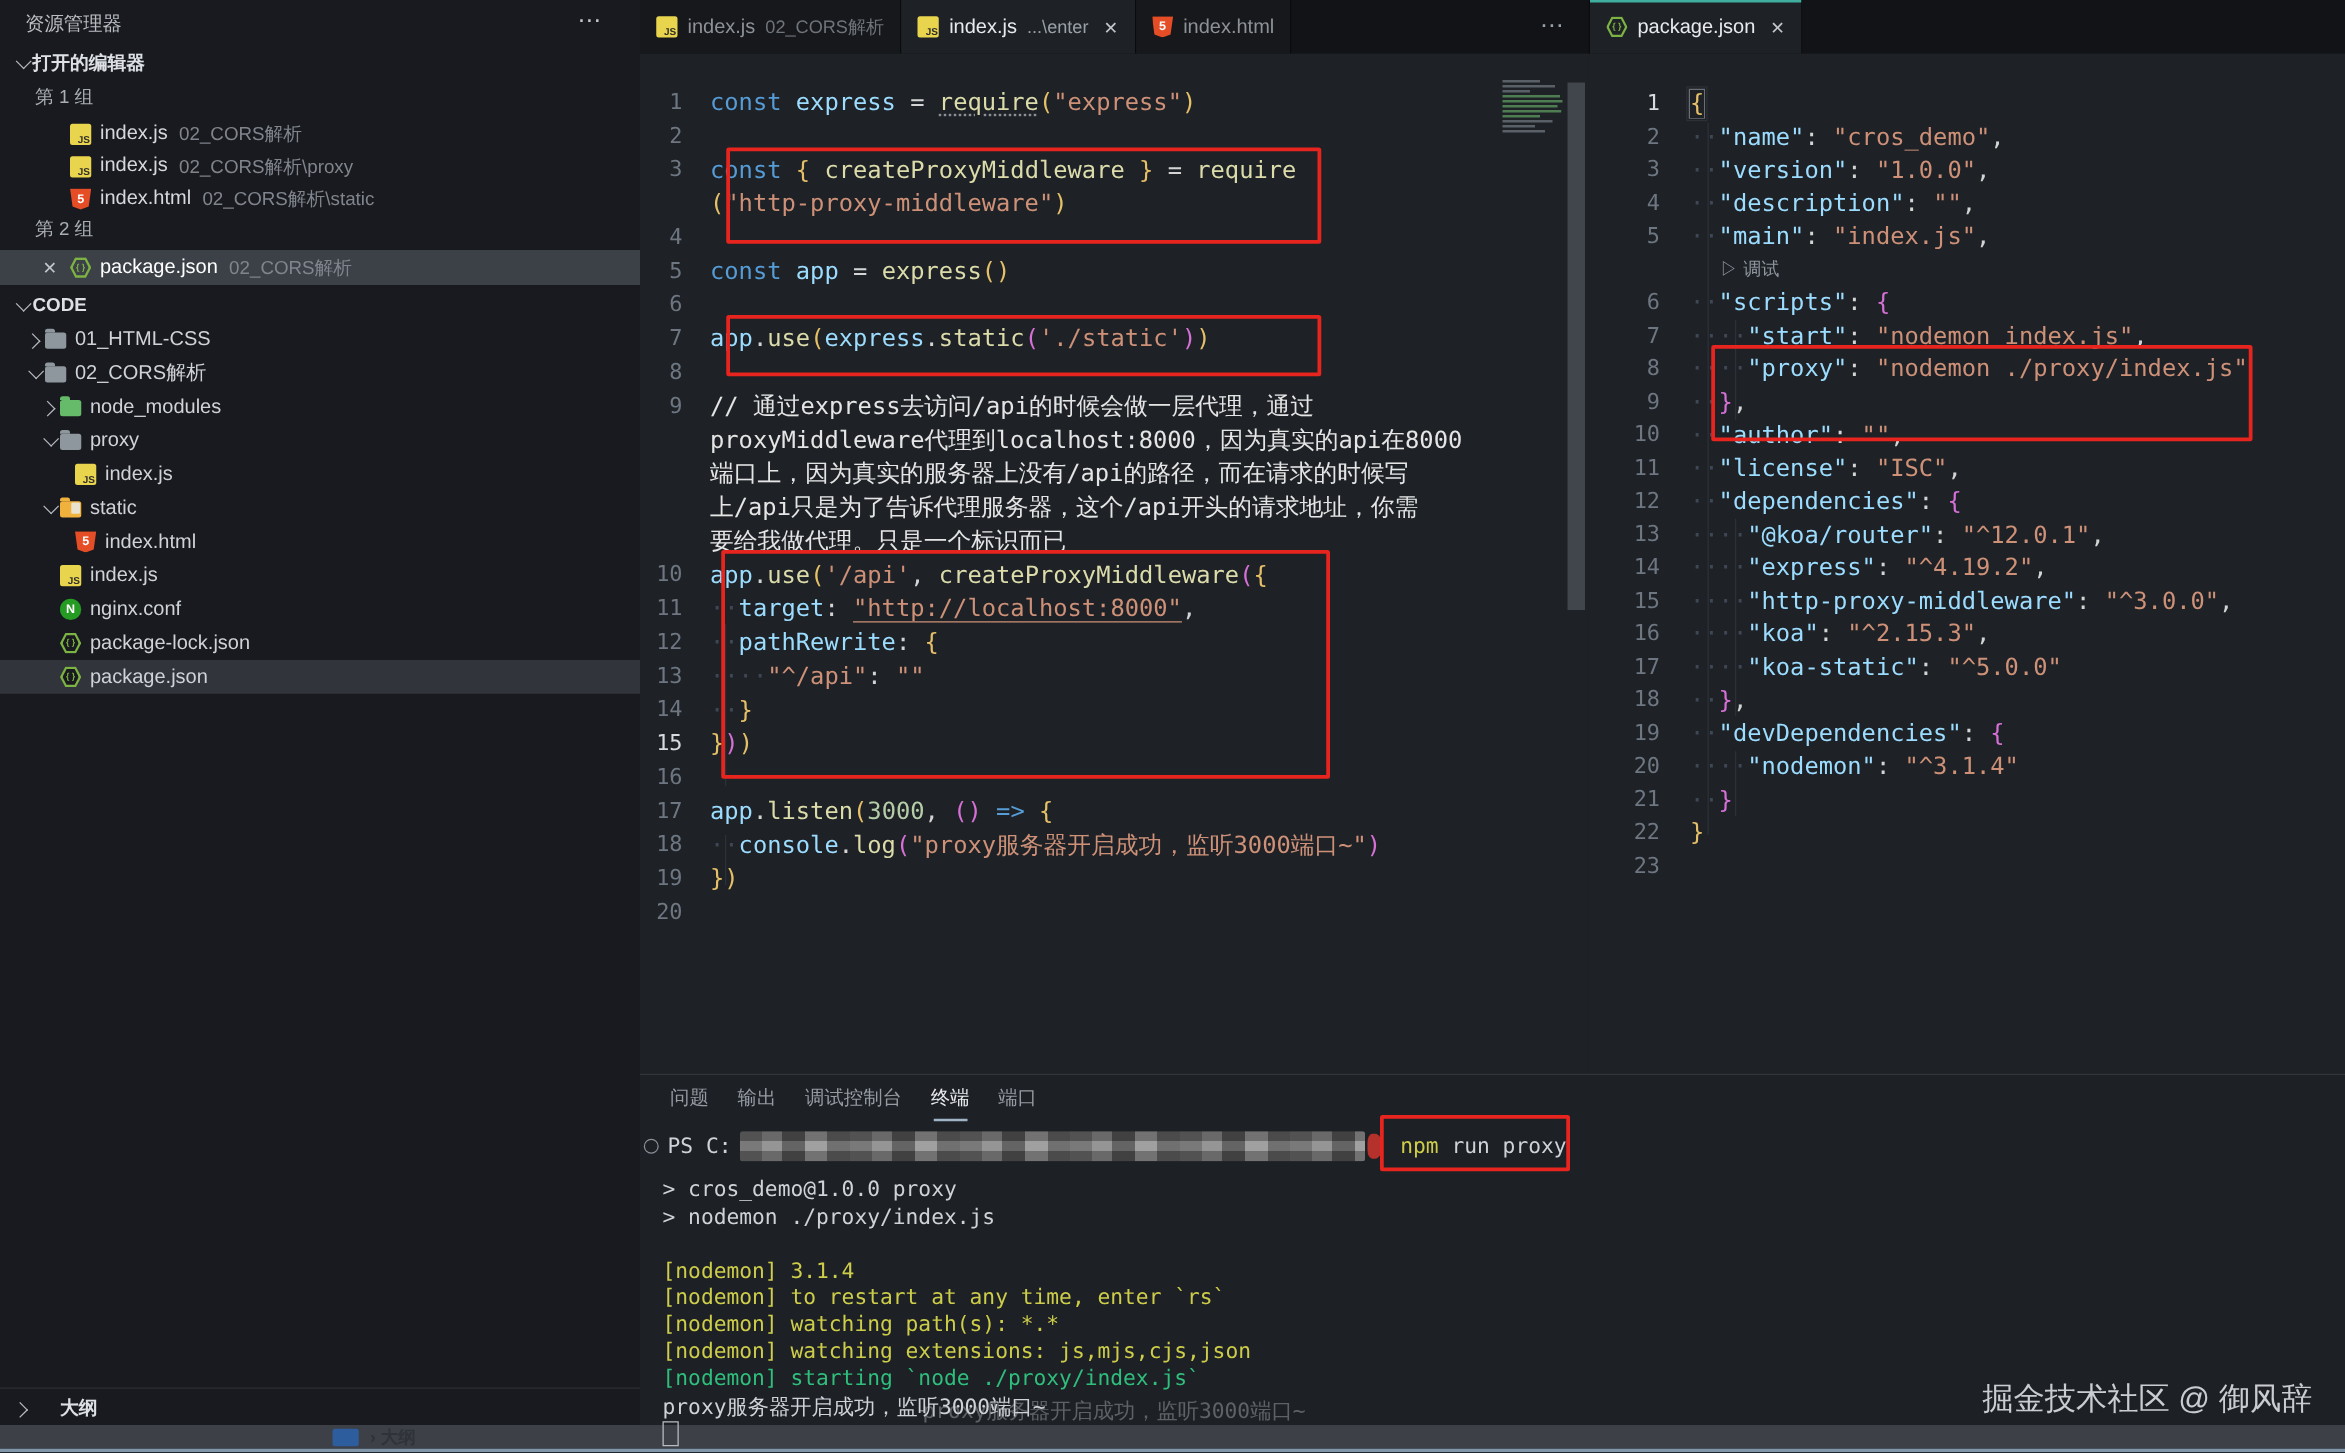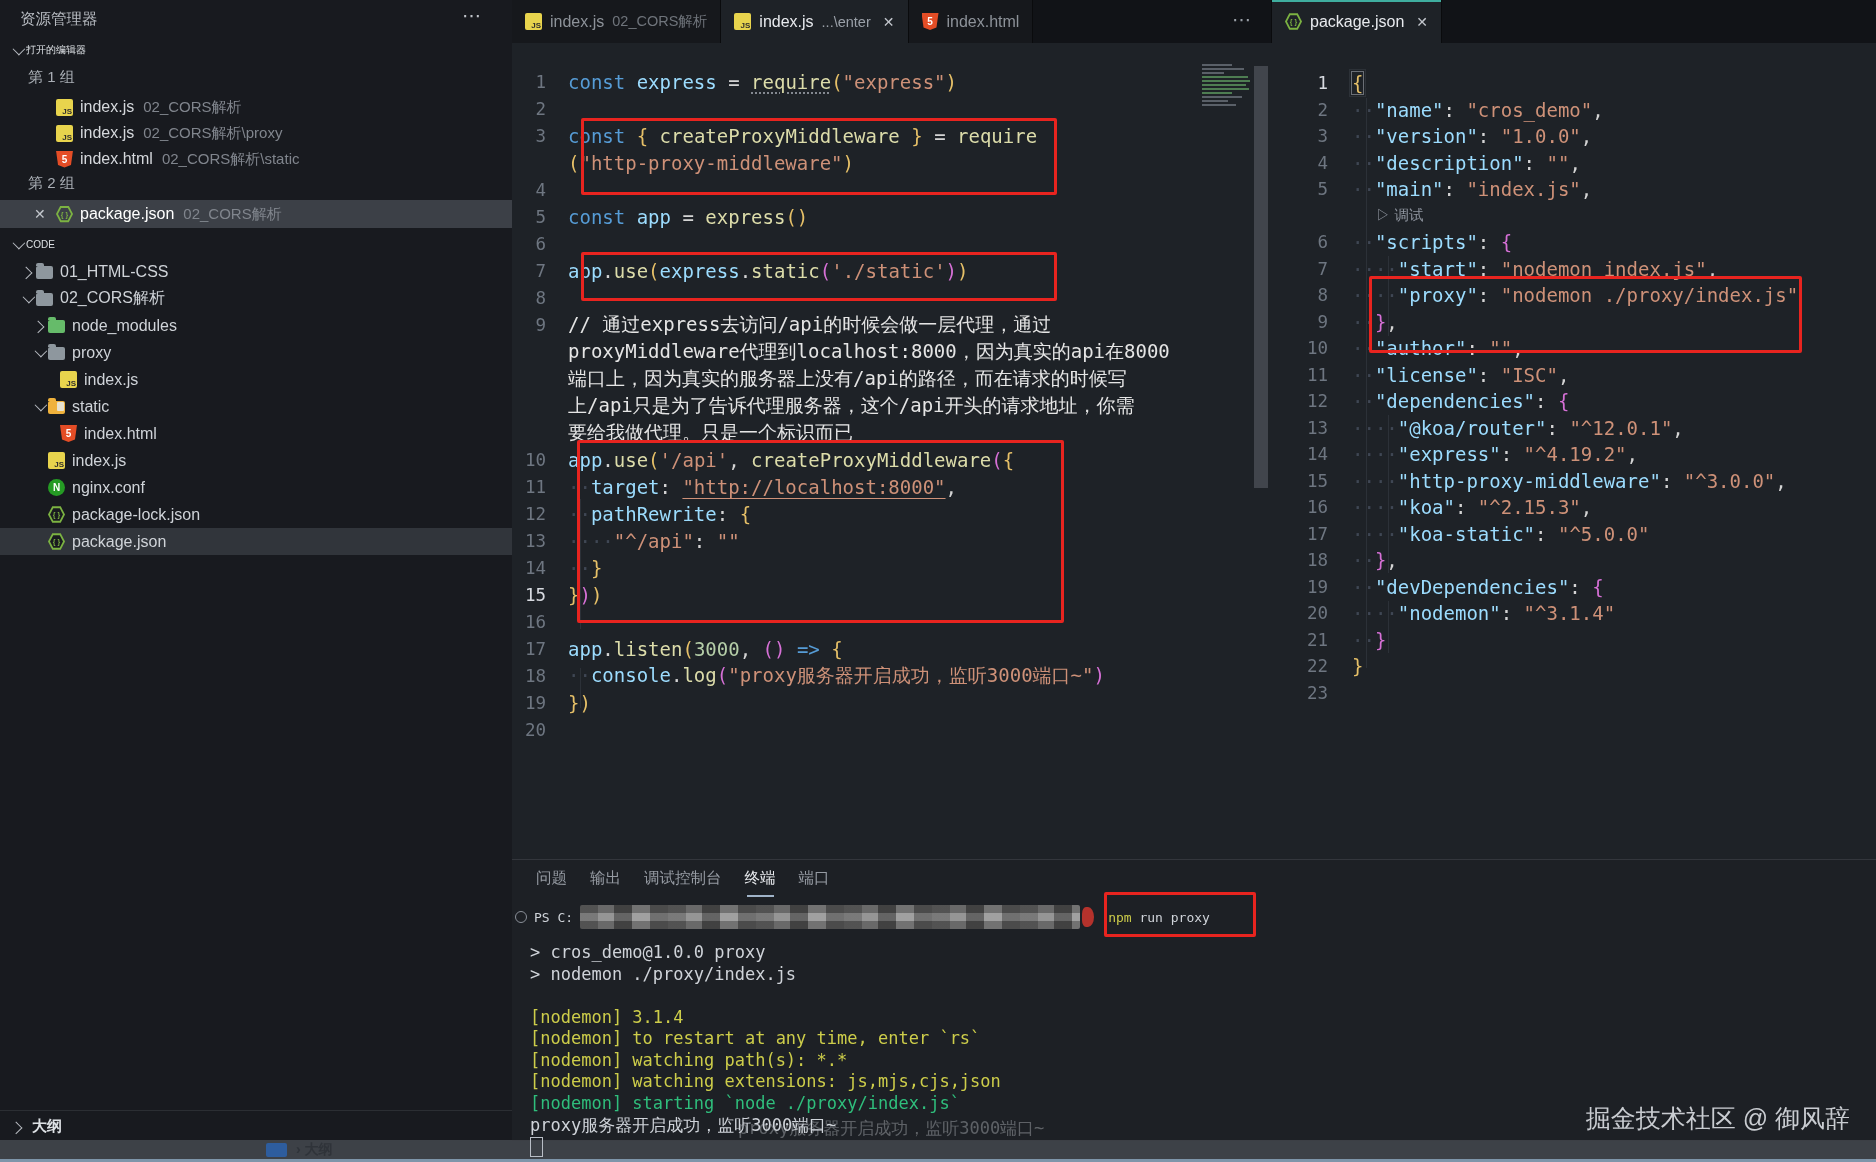--- a/index.html
+++ b/index.html
@@ -4,21 +4,21 @@
 <style>
   html,body{margin:0;padding:0;background:#0d0e10;}
   .screen{position:relative;width:1876px;height:1162px;overflow:hidden;
           background:#1e2227;font-family:"Liberation Sans",sans-serif;
           -webkit-font-smoothing:antialiased;}
   
   .sidebar{position:absolute;left:0;top:0;width:512px;height:1140px;background:#181a1f;border-right:1px solid #0e1013;}
   .sb-title{position:absolute;left:0;top:0;width:100%;height:34px;}
   .sb-title .t{position:absolute;left:20px;top:9px;font-size:15.5px;color:#b9bdc3;}
   .sb-title .dots{position:absolute;left:462px;top:4px;font-size:19px;color:#c0c4ca;cursor:pointer;}
-  .sb-hdr{position:absolute;left:0;width:100%;height:28px;font-weight:normal;font-size:10px;color:#dde1e5;display:flex;align-items:center;}
+  .sb-hdr{position:absolute;left:0;width:100%;height:28px;font-weight:bold;font-size:15px;color:#dde1e5;display:flex;align-items:center;}
   .sb-hdr.oe{top:36px;}
   .sb-hdr.ws{top:230px;}
   .sb-sub{position:absolute;left:28px;width:200px;height:24px;font-size:15px;color:#a9aeb5;}
   .sb-sub.g1{top:68px;} .sb-sub.g2{top:174px;}
   .oe-rows1{position:absolute;left:0;top:94px;width:100%;}
   .oe-rows2{position:absolute;left:0;top:200px;width:100%;}
   .oerow{height:26px;display:flex;align-items:center;padding-left:34px;cursor:pointer;}
   .oerow.sel{background:#3c4047;height:28px;}
   .oerow .xbox{width:22px;font-size:14px;color:#c3c7cd;}
   .oerow .sp{width:22px;}
@@ -102,21 +102,21 @@
   .rbox.b{left:581px;top:252px;width:470px;height:43px;}
   .rbox.c{left:577px;top:440px;width:481px;height:177px;}
   .rbox.d{left:1369px;top:276px;width:427px;height:71px;}
   .rbox.e{left:1104px;top:892px;width:146px;height:39px;}
   
   .terminal{position:absolute;left:512px;top:859px;width:1364px;height:281px;background:#1d2025;border-top:1px solid #33363c;}
   .ttabs{position:absolute;left:24px;top:8px;display:flex;gap:23px;font-size:15.5px;color:#969ba3;}
   .ttab{cursor:pointer;position:relative;padding-bottom:8px;}
   .ttab.active{color:#e8eaee;}
   .ttab.active::after{content:'';position:absolute;left:2px;right:2px;bottom:0;height:2px;background:#a0b3c8;}
-  .prompt{position:absolute;left:0;top:44px;height:26px;display:flex;align-items:center;font-family:"DejaVu Sans Mono",monospace;font-size:13px;color:#cfd3d9;white-space:pre;}
+  .prompt{position:absolute;left:0;top:44px;height:26px;display:flex;align-items:center;font-family:"DejaVu Sans Mono",monospace;font-size:17px;color:#cfd3d9;white-space:pre;}
   .pdec{width:10px;height:10px;border:1.6px solid #8a8f98;border-radius:50%;margin:0 7px 0 3px;}
   .mosaic{width:500px;height:24px;margin-left:7px;border-radius:2px;
      background-image:repeating-linear-gradient(90deg,#6e6e6e 0 18px,#8c8c8c 18px 34px,#575757 34px 52px,#989898 52px 70px,#646464 70px 88px),
                       repeating-linear-gradient(0deg,rgba(0,0,0,.25) 0 8px,rgba(255,255,255,.08) 8px 16px);
      background-blend-mode:overlay;}
   .rblob{width:12px;height:20px;background:#b5322c;border-radius:40% 60% 60% 40%;margin-left:2px;}
   .cmd{margin-left:14px;}
   .tlines{position:absolute;left:18px;top:82px;}
   .tline{height:21.5px;font-family:"DejaVu Sans Mono",monospace;font-size:17px;white-space:pre;}
   .sg-t{color:#cfd3d9;} .sg-ty{color:#cdcd4a;} .sg-tg{color:#2fbe7c;}
@@ -268,21 +268,21 @@
             <i></i>
             <b>{ }</b>
           </span>
           <span class="lbl">package.json</span>
         </div>
       </div>
     <div class="outline">
       <span class="chbox">
           <span class="ch r"></span>
         </span>
-      <span style="margin-left:6px;">大纲</span>
+      <span style="margin-left:22px;">大纲</span>
     </div>
   </aside>
 
   <div class="tabbar left">
       <div class="tab" style="--hexbg: #16181c;">
         <span class="fi fi-js">
           <i>JS</i>
         </span>
         <span class="tl">index.js</span>
         <span class="td">02_CORS解析</span>

